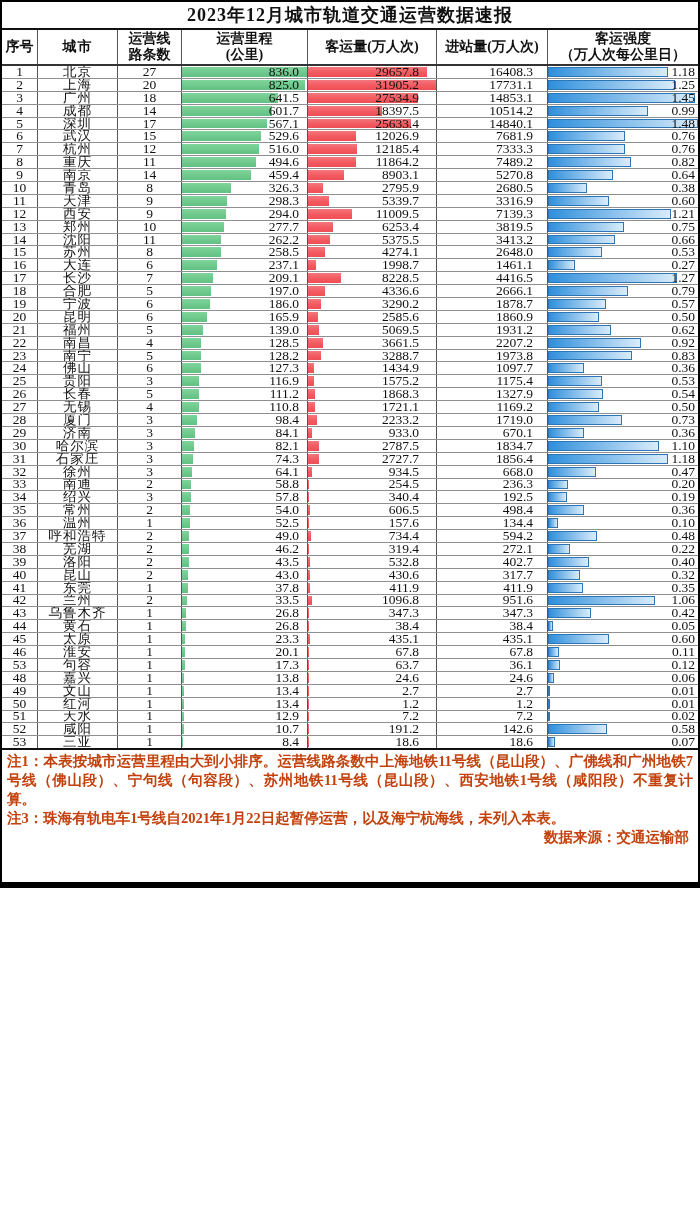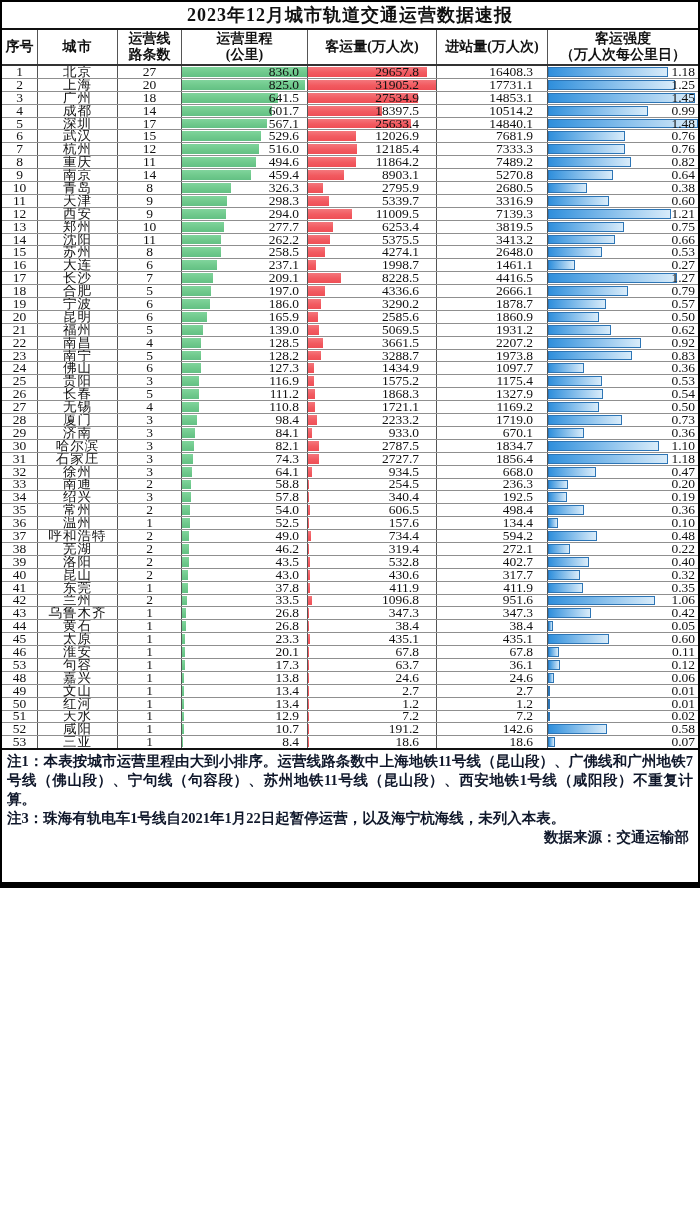--- a/index.html
+++ b/index.html
@@ -47,21 +47,21 @@
   .c-entries   { flex:0 0 111px; justify-content:flex-end; padding-right:14px; }
   .c-intensity { flex:1 1 auto;  justify-content:flex-end; padding-right:3px; }
 
   .bar { position:absolute; left:0; top:1px; bottom:1px; z-index:0; }
   .bar-green { background:linear-gradient(180deg,#80d49c 0%, var(--bar-green) 55%, #63c084 100%); }
   .bar-red   { background:linear-gradient(180deg,#f4777c 0%, var(--bar-red) 55%, #ee4f56 100%); }
   .bar-blue  { background:linear-gradient(90deg, var(--bar-blue-start), var(--bar-blue-end));
                border:1px solid var(--bar-blue-border); }
   .val { position:relative; z-index:1; }
 
-  .notes { flex:0 0 132px; padding:2px 5px 0 5px; font-weight:bold; color:#0f172a; }
+  .notes { flex:0 0 132px; padding:2px 5px 0 5px; font-weight:bold; color:#c2410c; }
   .note { font-size:14.5px; line-height:19px; text-align:justify; }
   .source { font-size:14.5px; line-height:19px; text-align:right; padding-right:4px; }
 </style>
 </head>
 <body>
 
 <div class="page">
 
   <div class="title">2023年12月城市轨道交通运营数据速报</div>
 

